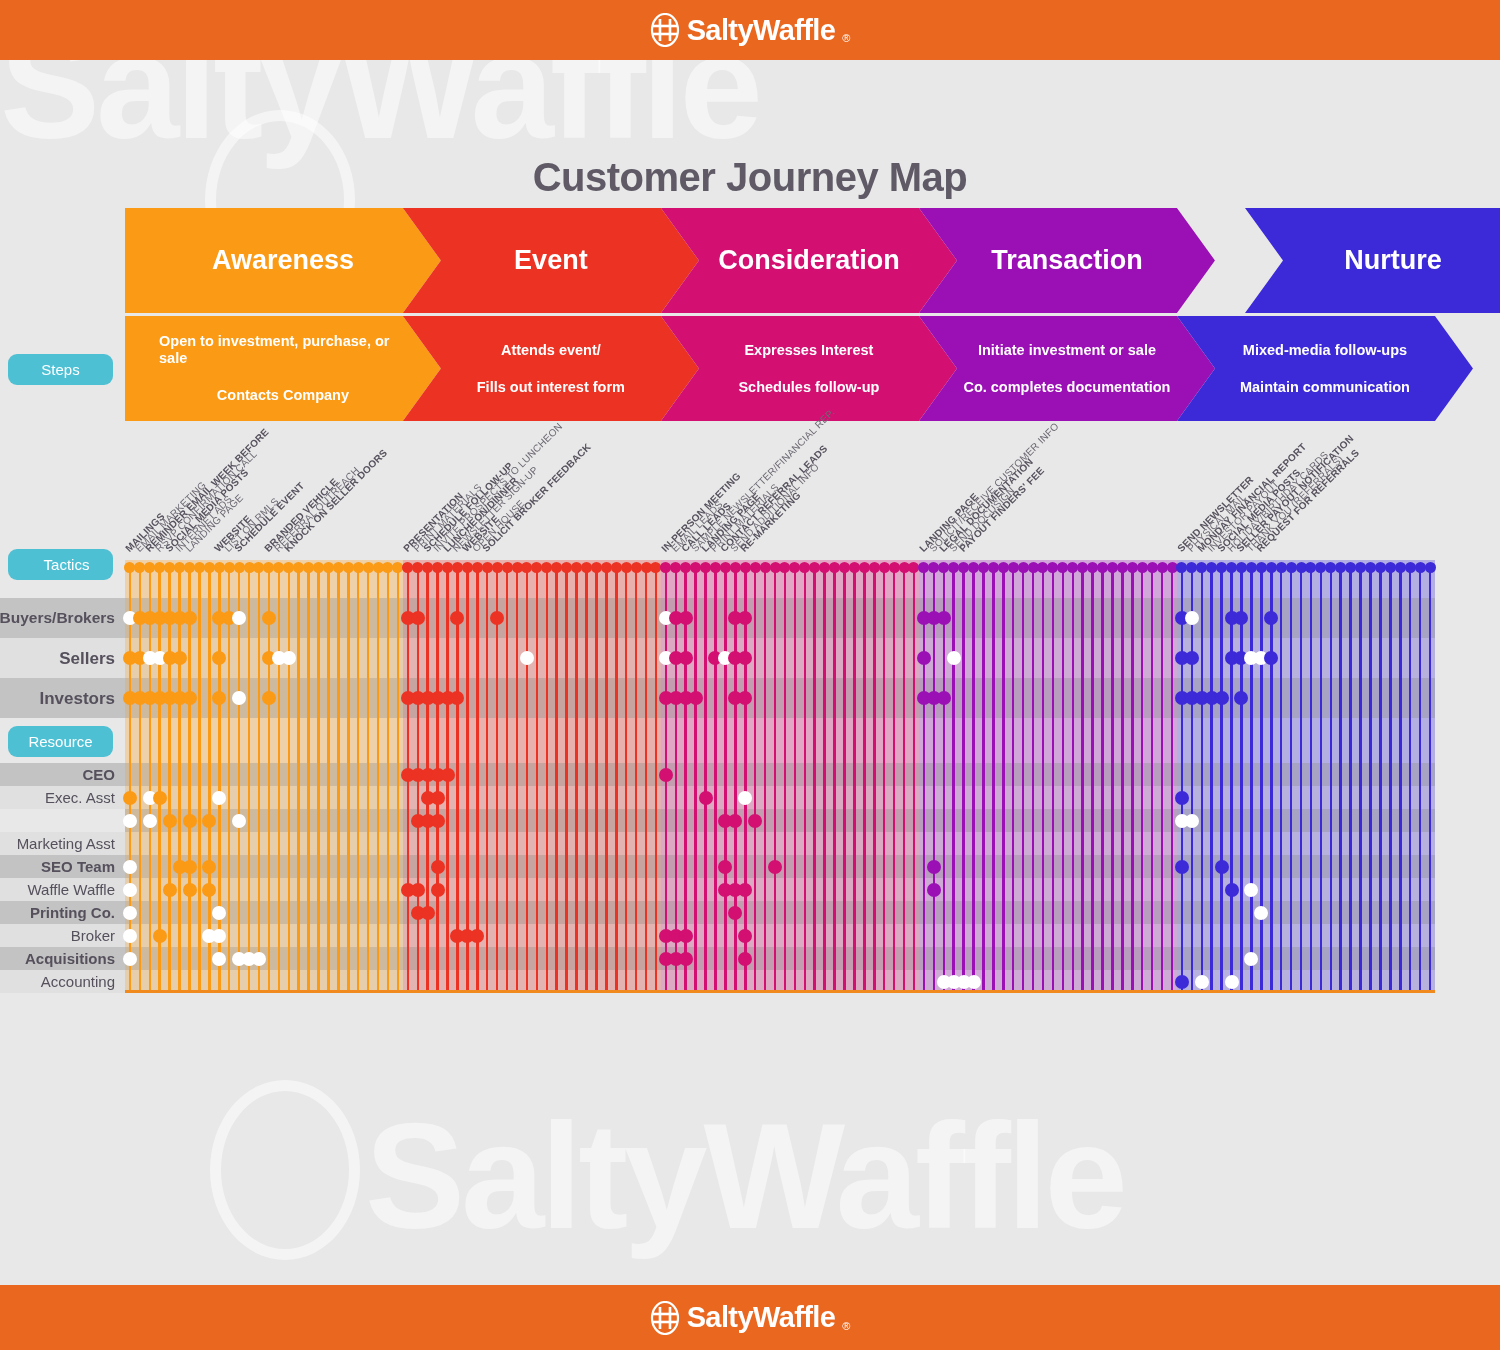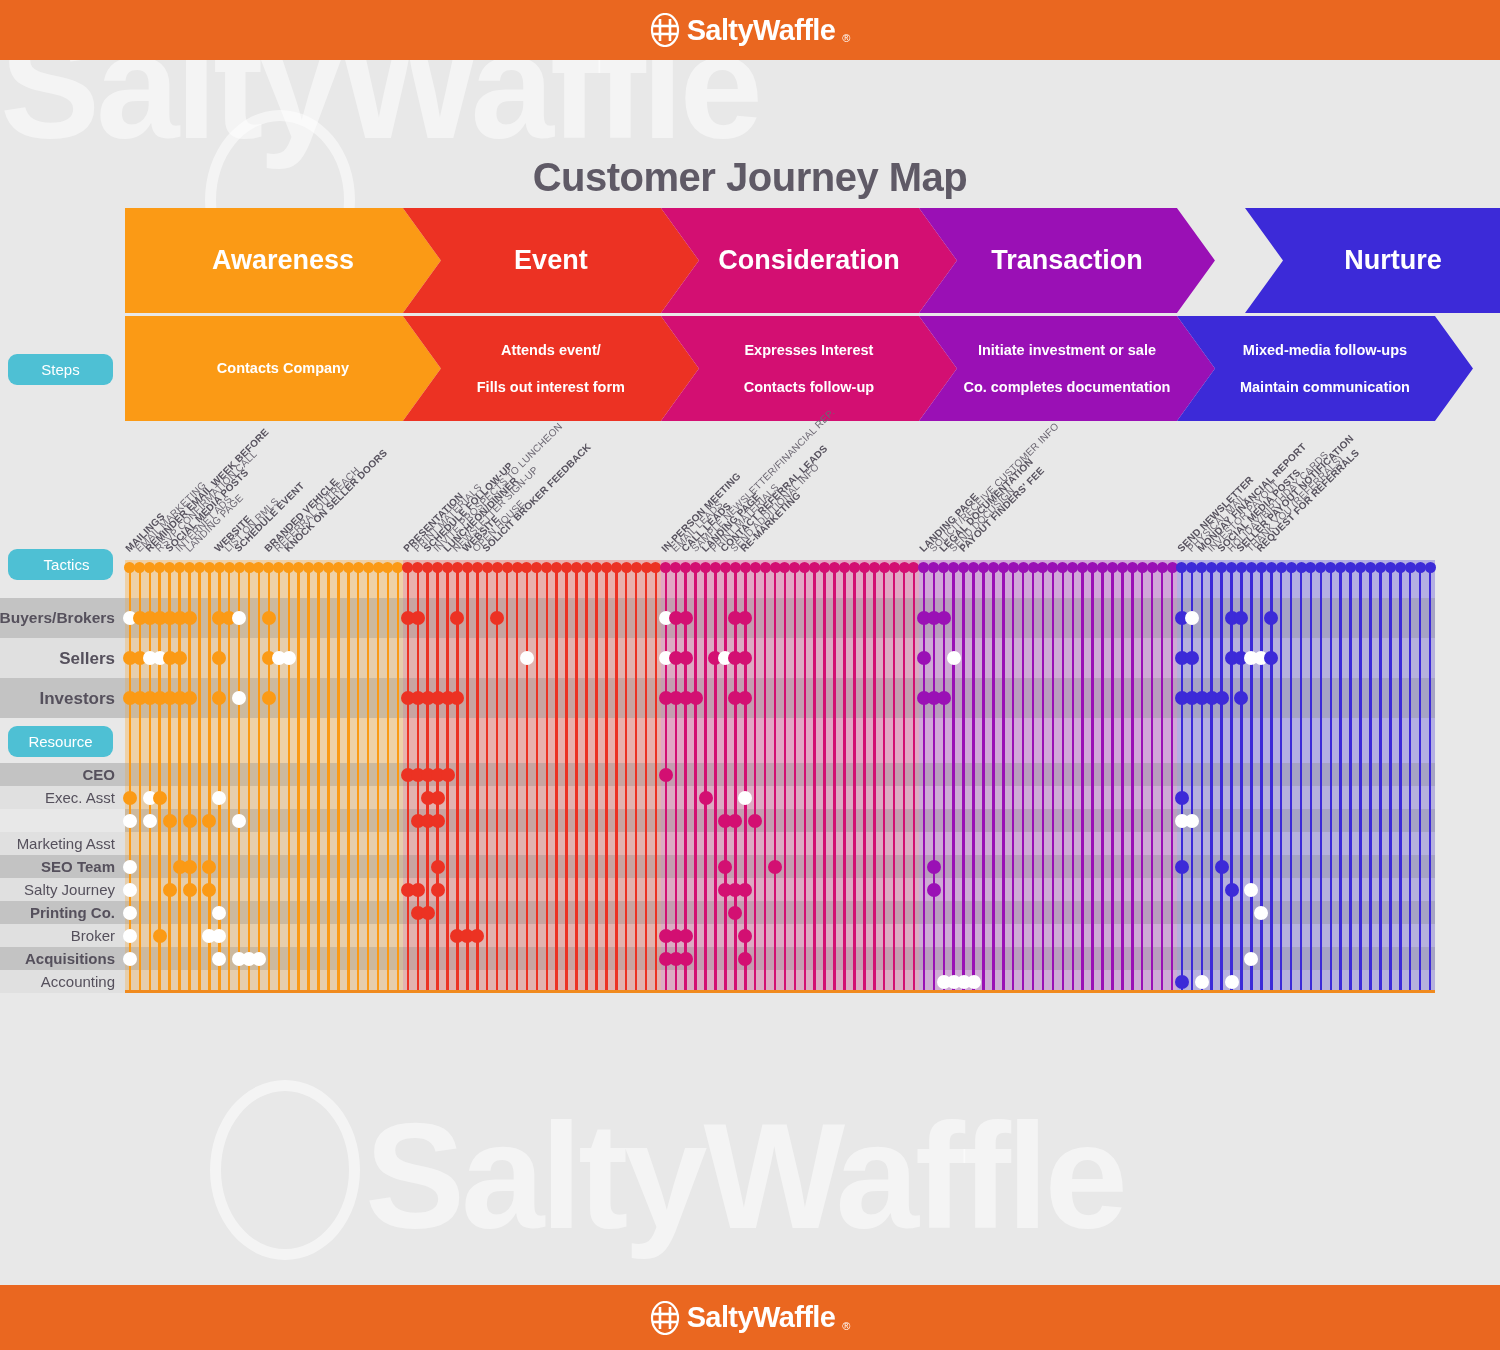--- a/index.html
+++ b/index.html
@@ -134,35 +134,36 @@
 
 <div class="pill" id="pill-steps">Steps</div>
 <div class="pill" id="pill-tactics">Tactics</div>
 <div class="pill" id="pill-resource">Resource</div>
 
 <div id="stages">
     <div class="chev chev-top" style="left: 125px; width: 315.879px; background: rgb(251, 154, 21); clip-path: polygon(0px 0px, calc(100% - 38px) 0px, 100% 50%, calc(100% - 38px) 100%, 0px 100%, 0px 50%);">
       <div class="chev-title">Awareness</div>
     </div>
     <div class="chev chev-bot" style="left: 125px; width: 315.879px; background: rgb(251, 154, 21); clip-path: polygon(0px 0px, calc(100% - 38px) 0px, 100% 50%, calc(100% - 38px) 100%, 0px 100%, 0px 50%);">
+      <div class="chev-sub" style="max-width: 247.879px;">Open to investment, purchase, or sale</div>
       <div class="chev-sub" style="max-width: 247.879px;">Contacts Company</div>
     </div>
     <div class="chev chev-top" style="left: 402.879px; width: 296.03px; background: rgb(236, 50, 35); clip-path: polygon(0px 0px, calc(100% - 38px) 0px, 100% 50%, calc(100% - 38px) 100%, 0px 100%, 38px 50%);">
       <div class="chev-title">Event</div>
     </div>
     <div class="chev chev-bot" style="left: 402.879px; width: 296.03px; background: rgb(236, 50, 35); clip-path: polygon(0px 0px, calc(100% - 38px) 0px, 100% 50%, calc(100% - 38px) 100%, 0px 100%, 38px 50%);">
       <div class="chev-sub" style="max-width: 228.03px;">Attends event/</div>
       <div class="chev-sub" style="max-width: 228.03px;">Fills out interest form</div>
     </div>
     <div class="chev chev-top" style="left: 660.909px; width: 296.03px; background: rgb(211, 15, 114); clip-path: polygon(0px 0px, calc(100% - 38px) 0px, 100% 50%, calc(100% - 38px) 100%, 0px 100%, 38px 50%);">
       <div class="chev-title">Consideration</div>
     </div>
     <div class="chev chev-bot" style="left: 660.909px; width: 296.03px; background: rgb(211, 15, 114); clip-path: polygon(0px 0px, calc(100% - 38px) 0px, 100% 50%, calc(100% - 38px) 100%, 0px 100%, 38px 50%);">
       <div class="chev-sub" style="max-width: 228.03px;">Expresses Interest</div>
-      <div class="chev-sub" style="max-width: 228.03px;">Contacts follow-up</div>
+      <div class="chev-sub" style="max-width: 228.03px;">Schedules follow-up</div>
     </div>
     <div class="chev chev-top" style="left: 918.939px; width: 296.03px; background: rgb(154, 16, 181); clip-path: polygon(0px 0px, calc(100% - 38px) 0px, 100% 50%, calc(100% - 38px) 100%, 0px 100%, 38px 50%);">
       <div class="chev-title">Transaction</div>
     </div>
     <div class="chev chev-bot" style="left: 918.939px; width: 296.03px; background: rgb(154, 16, 181); clip-path: polygon(0px 0px, calc(100% - 38px) 0px, 100% 50%, calc(100% - 38px) 100%, 0px 100%, 38px 50%);">
       <div class="chev-sub" style="max-width: 228.03px;">Initiate investment or sale</div>
       <div class="chev-sub" style="max-width: 228.03px;">Co. completes documentation</div>
     </div>
     <div class="chev chev-top" style="left: 1245px; width: 296.03px; background: rgb(60, 42, 216); clip-path: polygon(0px 0px, calc(100% - 38px) 0px, 100% 50%, calc(100% - 38px) 100%, 0px 100%, 38px 50%);">
       <div class="chev-title">Nurture</div>
@@ -223,21 +224,21 @@
 
 <div id="row-labels">
     <div class="rowlabel shaded persona sm" style="top: 598px; height: 40px;">Buyers/Brokers</div>
     <div class="rowlabel plain persona" style="top: 638px; height: 40px;">Sellers</div>
     <div class="rowlabel shaded persona" style="top: 678px; height: 40px;">Investors</div>
     <div class="rowlabel shaded b" style="top: 763px; height: 23px;">CEO</div>
     <div class="rowlabel plain" style="top: 786px; height: 23px;">Exec. Asst</div>
     <div class="rowlabel shaded b" style="top: 819px; height: 36px; margin-top: 44px;">Marketing</div>
     <div class="rowlabel plain" style="top: 832px; height: 23px;">Marketing Asst</div>
     <div class="rowlabel shaded b" style="top: 855px; height: 23px;">SEO Team</div>
-    <div class="rowlabel plain" style="top: 878px; height: 23px;">Salty Journey</div>
+    <div class="rowlabel plain" style="top: 878px; height: 23px;">Waffle Waffle</div>
     <div class="rowlabel shaded b" style="top: 901px; height: 23px;">Printing Co.</div>
     <div class="rowlabel plain" style="top: 924px; height: 23px;">Broker</div>
     <div class="rowlabel shaded b" style="top: 947px; height: 23px;">Acquisitions</div>
     <div class="rowlabel plain" style="top: 970px; height: 23px;">Accounting</div>
   </div>
 
 <div id="grid">
     <div class="stage-bg" style="left: 0px; width: 277.879px; background: rgb(251, 154, 21);"></div>
     <div class="stage-bg" style="left: 277.879px; width: 258.03px; background: rgb(236, 50, 35);"></div>
     <div class="stage-bg" style="left: 535.909px; width: 258.03px; background: rgb(211, 15, 114);"></div>

